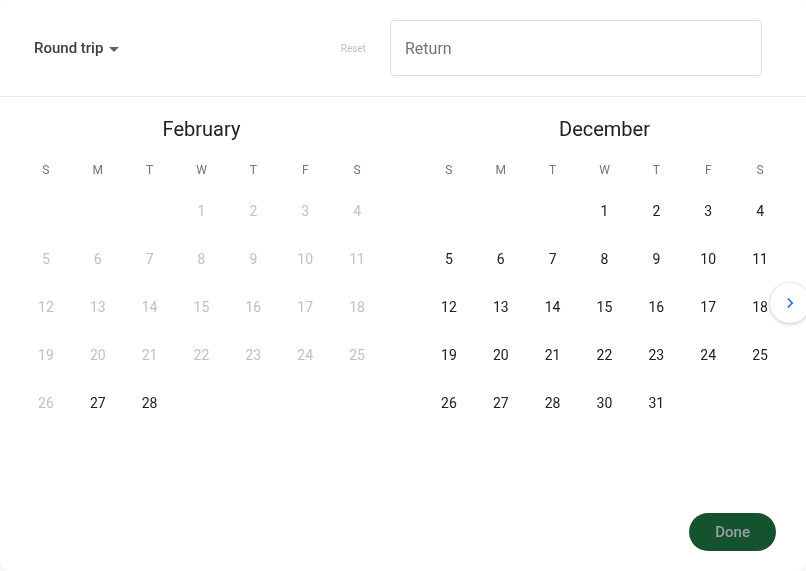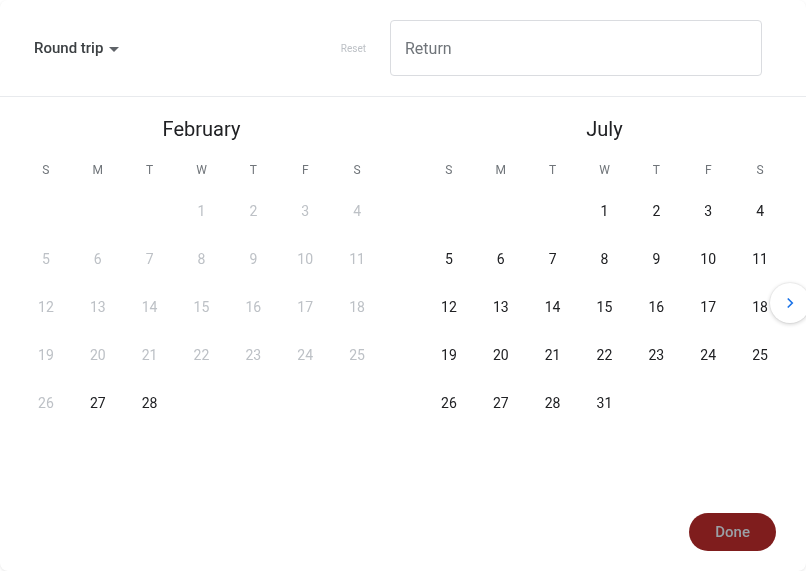--- a/index.html
+++ b/index.html
@@ -22,21 +22,21 @@
   .weekdays { display: grid; grid-template-columns: repeat(7, 1fr); }
   .weekday { text-align: center; font-size: 12px; color: #70757a; padding: 6px 0 10px 0; }
   .days { display: grid; grid-template-columns: repeat(7, 1fr); }
   .day { height: 48px; display: flex; align-items: center; justify-content: center; font-size: 14px; cursor: pointer; border-radius: 999px;}
   .day.empty { cursor: default; }
   .day.past { color: #bdc1c6; cursor: default; }
   .day.avail { color: #202124; }
   .next-btn { position: absolute; right: -4px; top: 283px; width: 40px; height: 40px; background: #fff; border-radius: 50%; box-shadow: 0 1px 4px rgba(0,0,0,0.2), 0 0 0 1px rgba(0,0,0,0.03); display: flex; align-items: center; justify-content: center; cursor: pointer; }
   .next-btn svg { width: 18px; height: 18px; }
   .footer { position: absolute; bottom: 0; left: 0; right: 0; padding: 20px 30px; display: flex; justify-content: flex-end; }
-  .done-btn { background: #7f1d1d; color: #9aa0a6; border: none; border-radius: 20px; padding: 10px 26px; font-size: 15px; font-weight: 500; cursor: default; }
+  .done-btn { background: #14532d; color: #9aa0a6; border: none; border-radius: 20px; padding: 10px 26px; font-size: 15px; font-weight: 500; cursor: default; }
 </style>
 </head>
 <body>
 
 <div class="container">
 
   <div class="header">
     <div class="trip-select">
       <span>Round trip</span>
       <span class="arrow"></span>
@@ -92,21 +92,21 @@
           <div class="day past">22</div>
           <div class="day past">23</div>
           <div class="day past">24</div>
           <div class="day past">25</div>
           <div class="day past">26</div>
           <div class="day avail">27</div>
           <div class="day avail">28</div>
         </div>
     </div>
     <div class="month">
-      <div class="month-title">July</div>
+      <div class="month-title">December</div>
       <div class="weekdays" id="wd1">
           <div class="weekday">S</div>
           <div class="weekday">M</div>
           <div class="weekday">T</div>
           <div class="weekday">W</div>
           <div class="weekday">T</div>
           <div class="weekday">F</div>
           <div class="weekday">S</div>
         </div>
       <div class="days" id="days1">
@@ -134,20 +134,21 @@
           <div class="day avail">19</div>
           <div class="day avail">20</div>
           <div class="day avail">21</div>
           <div class="day avail">22</div>
           <div class="day avail">23</div>
           <div class="day avail">24</div>
           <div class="day avail">25</div>
           <div class="day avail">26</div>
           <div class="day avail">27</div>
           <div class="day avail">28</div>
+          <div class="day avail">30</div>
           <div class="day avail">31</div>
         </div>
     </div>
   </div>
 
   <div class="next-btn">
     <svg viewBox="0 0 24 24" fill="none" stroke="#1a73e8" stroke-width="2.2">
       <polyline points="9 6 15 12 9 18"></polyline>
     </svg>
   </div>

